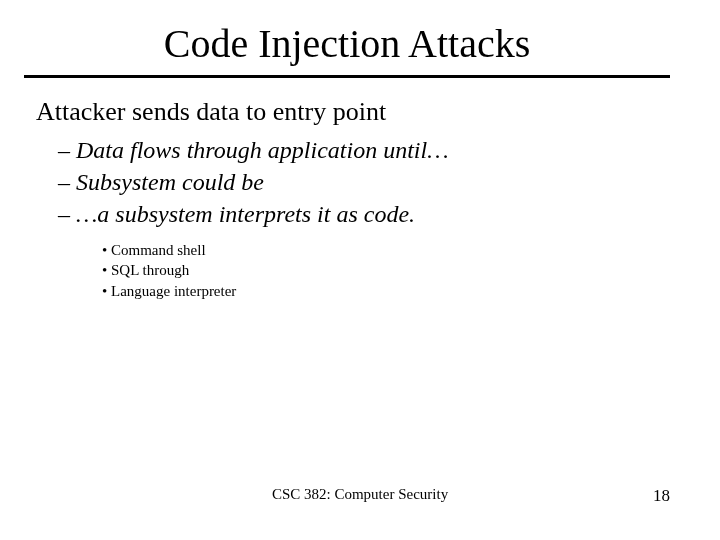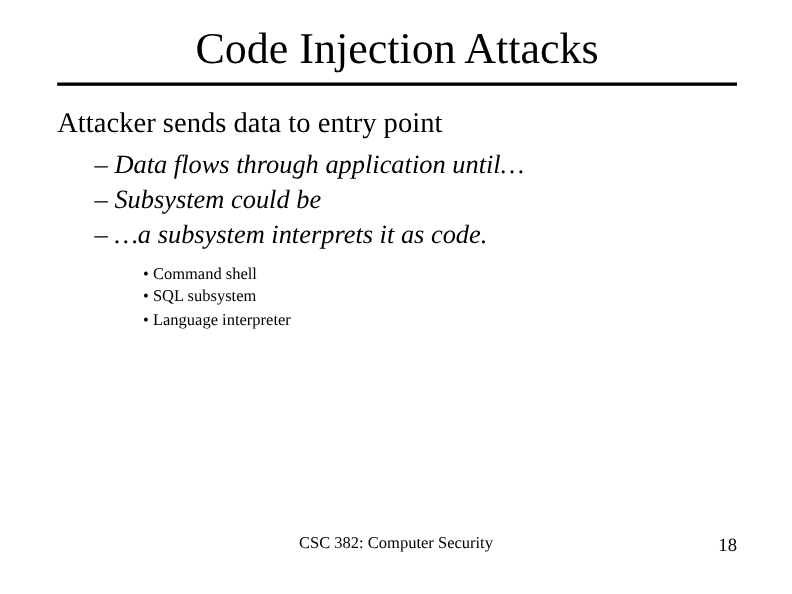--- a/index.html
+++ b/index.html
@@ -8,40 +8,40 @@
       height: 540px;
       background: #ffffff;
       font-family: 'Times New Roman', Times, serif;
       color: #000000;
       position: relative;
       overflow: hidden;
     }
     .slide {
       width: 100%;
       height: 100%;
-      padding: 20px 50px 0 52px;
+      padding: 20px 50px 0 24px;
       position: relative;
     }
     .title {
       font-size: 40px;
       text-align: center;
       font-weight: normal;
       margin-bottom: 8px;
     }
     .rule {
       border: none;
       border-top: 3px solid #000000;
       margin: 0 0 18px 0;
     }
     .body-text {
       font-size: 26px;
       line-height: 1.25;
     }
     .level1 {
-      margin-left: 0;
+      margin-left: 12px;
       margin-bottom: 6px;
     }
     .level2 {
       font-size: 24px;
       margin-left: 34px;
       margin-bottom: 2px;
       font-style: italic;
     }
     .level3 {
       font-size: 15px;
@@ -78,21 +78,21 @@
 <div class="slide">
   <h1 class="title">Code Injection Attacks</h1>
   <hr class="rule">
   <div class="body-text">
     <div class="level1">Attacker sends data to entry point</div>
     <div class="level2">– Data flows through application until…</div>
     <div class="level2">– Subsystem could be</div>
     <div class="level2">– …a subsystem interprets it as code.</div>
     <div class="level3-group">
       <div class="level3">• Command shell</div>
-      <div class="level3">• SQL subsystem</div>
+      <div class="level3">• SQL through</div>
       <div class="level3">• Language interpreter</div>
     </div>
   </div>
   <div class="footer">
     <span class="footer-center">CSC 382: Computer Security</span>
     <span class="footer-right">18</span>
   </div>
 </div>
 
 </body></html>

